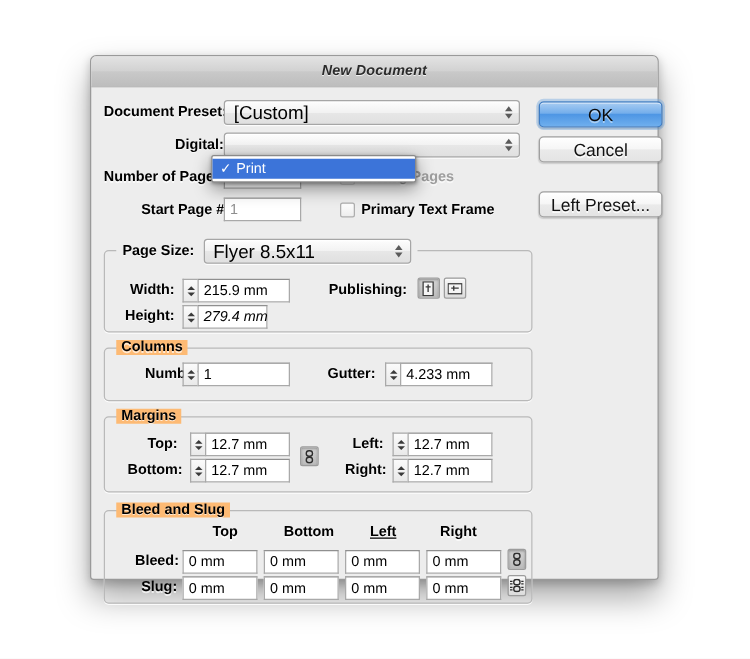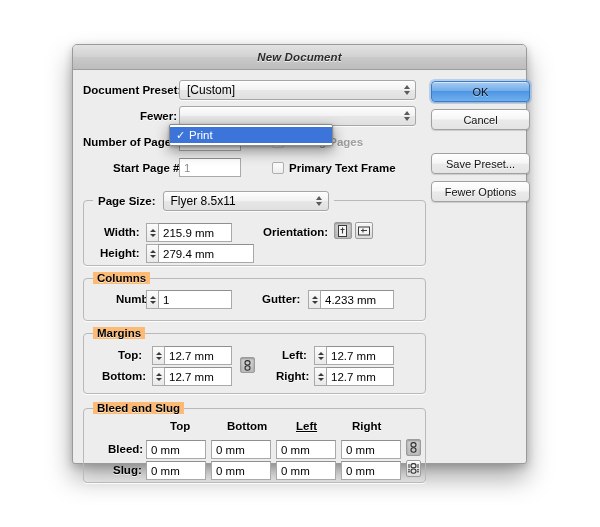--- a/index.html
+++ b/index.html
@@ -49,21 +49,21 @@
   .popup{
     position:absolute;
     height:20px;
     background:linear-gradient(to bottom,#fdfdfd 0%,#f2f2f2 50%,#e7e7e7 51%,#e0e0e0 100%);
     border:1px solid #a6a6a6;
     border-radius:3px;
     box-shadow:0 1px 0 rgba(255,255,255,.8),inset 0 1px 0 #fff;
     box-sizing:border-box;
     display:flex;align-items:center;
   }
-  .popup .ptext{font-size:12px;color:#000;padding-left:7px;white-space:nowrap;}
+  .popup .ptext{font-size:15px;color:#000;padding-left:7px;white-space:nowrap;}
   .popup .parrows{
     position:absolute;right:4px;top:50%;transform:translateY(-50%);
     width:9px;height:14px;display:flex;flex-direction:column;
     align-items:center;justify-content:center;gap:2px;
   }
   .tri-up{width:0;height:0;border-left:3.5px solid transparent;border-right:3.5px solid transparent;border-bottom:4px solid #5a5a5a;}
   .tri-dn{width:0;height:0;border-left:3.5px solid transparent;border-right:3.5px solid transparent;border-top:4px solid #5a5a5a;}
 
   
   .field{
@@ -109,21 +109,21 @@
   }
 
   
   .btn{
     position:absolute;width:99px;height:21px;
     border-radius:4px;border:1px solid #a0a0a0;
     background:linear-gradient(to bottom,#ffffff 0%,#f6f6f6 48%,#eaeaea 52%,#e4e4e4 100%);
     box-shadow:0 1px 1px rgba(0,0,0,.14),inset 0 1px 0 #fff;
     box-sizing:border-box;
     display:flex;align-items:center;justify-content:center;
-    font-size:11px;color:#121212;
+    font-size:14px;color:#121212;
     text-shadow:0 1px 0 rgba(255,255,255,.8);
   }
   .btn.primary{
     background:linear-gradient(to bottom,#a8ccf2 0%,#74aeeb 45%,#4e96e4 50%,#6fafee 100%);
     border-color:#3d7cc4;
     color:#0b0b0b;
     box-shadow:0 0 0 2px rgba(120,170,225,.45),0 1px 1px rgba(0,0,0,.2),inset 0 1px 0 rgba(255,255,255,.55);
     text-shadow:0 1px 0 rgba(255,255,255,.45);
   }
 
@@ -175,33 +175,32 @@
 <div class="window">
 
   <div class="titlebar">
     <div class="title">New Document</div>
   </div>
 
   <div class="body">
 
     <div class="btn primary" style="left:358px;top:11px;">OK</div>
     <div class="btn" style="left:358px;top:39px;">Cancel</div>
-    <div class="btn" style="left:358px;top:83px;">Save Preset...</div>
-    <div class="btn" style="left:358px;top:111px;">Fewer Options</div>
+    <div class="btn" style="left:358px;top:83px;">Left Preset...</div>
 
     <div class="lbl b" style="position:absolute;left:10px;top:14px;">Document Preset:</div>
     <div class="popup" style="left:106px;top:10px;width:237px;">
       <div class="ptext">[Custom]</div>
       <div class="parrows">
         <div class="tri-up"></div>
           <div class="tri-dn"></div>
       </div>
     </div>
 
-    <div class="lbl b" style="position:absolute;left:67px;top:40px;">Fewer:</div>
+    <div class="lbl b" style="position:absolute;left:67px;top:40px;">Digital:</div>
     <div class="popup" style="left:106px;top:36px;width:237px;">
       <div class="ptext" style="visibility:hidden;">Print</div>
       <div class="parrows">
         <div class="tri-up"></div>
           <div class="tri-dn"></div>
       </div>
     </div>
 
     <div class="lbl b" style="position:absolute;left:10px;top:66px;">Number of Pages:</div>
     <div class="field dimf" style="left:106px;top:62px;width:62px;">
@@ -236,25 +235,25 @@
       </div>
       <div class="field" style="left:74px;top:22px;width:74px;">
         <span>215.9 mm</span>
       </div>
 
       <div class="lbl b" style="position:absolute;left:16px;top:46px;">Height:</div>
       <div class="stepper" style="left:62px;top:43px;">
         <div class="tri-up"></div>
           <div class="tri-dn"></div>
       </div>
-      <div class="field" style="left:74px;top:43px;width:96px;">
+      <div class="field" style="left:74px;top:43px;width:56px;font-style:italic;">
         <span>279.4 mm</span>
       </div>
 
-      <div class="lbl b" style="position:absolute;left:179px;top:25px;">Orientation:</div>
+      <div class="lbl b" style="position:absolute;left:179px;top:25px;">Publishing:</div>
       <div class="iconbtn active" style="left:250px;top:21px;width:18px;height:17px;">
         <svg width="12" height="12" viewBox="0 0 12 12">
           <rect x="1.5" y="0.5" width="8" height="11" fill="#f5f5f5" stroke="#3a3a3a" stroke-width="1"></rect>
           <path d="M5.5 2.5 v6 M3.5 4.5 h4" stroke="#3a3a3a" stroke-width="1.1" fill="none"></path>
         </svg>
       </div>
       <div class="iconbtn" style="left:271px;top:21px;width:18px;height:17px;">
         <svg width="12" height="12" viewBox="0 0 12 12">
           <rect x="0.5" y="2" width="11" height="8" fill="#f5f5f5" stroke="#3a3a3a" stroke-width="1"></rect>
           <path d="M3 5.5 h6 M5 3.5 v4" stroke="#3a3a3a" stroke-width="1.1" fill="none"></path>

